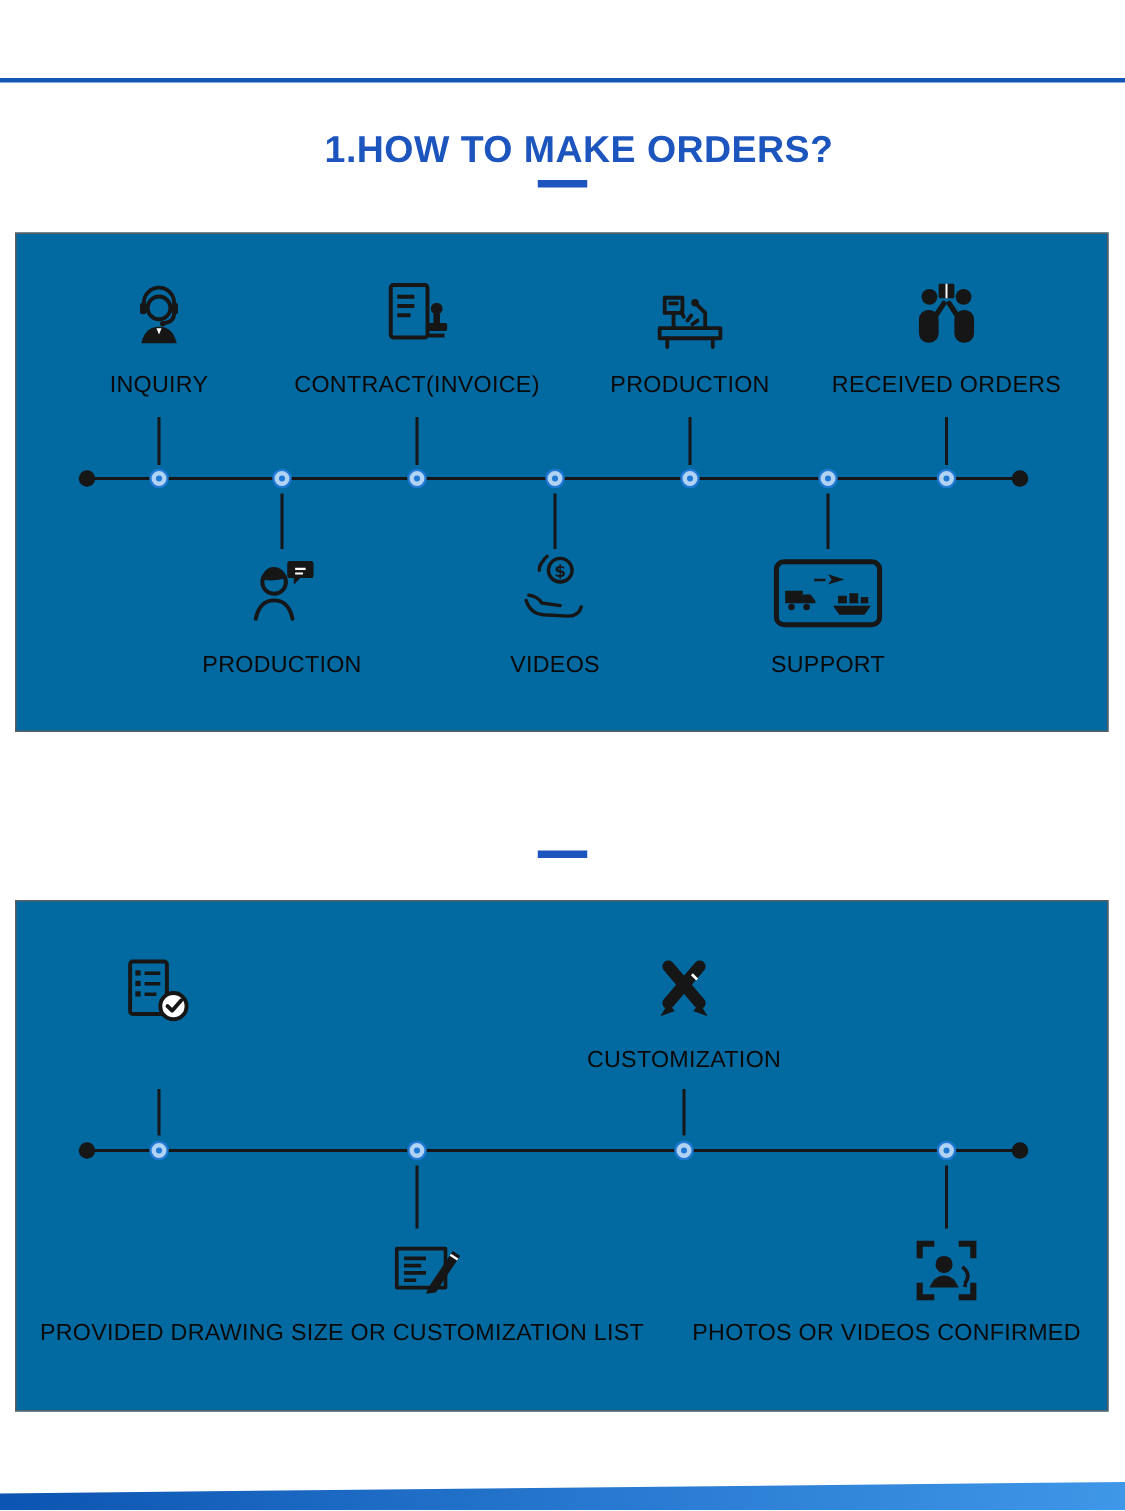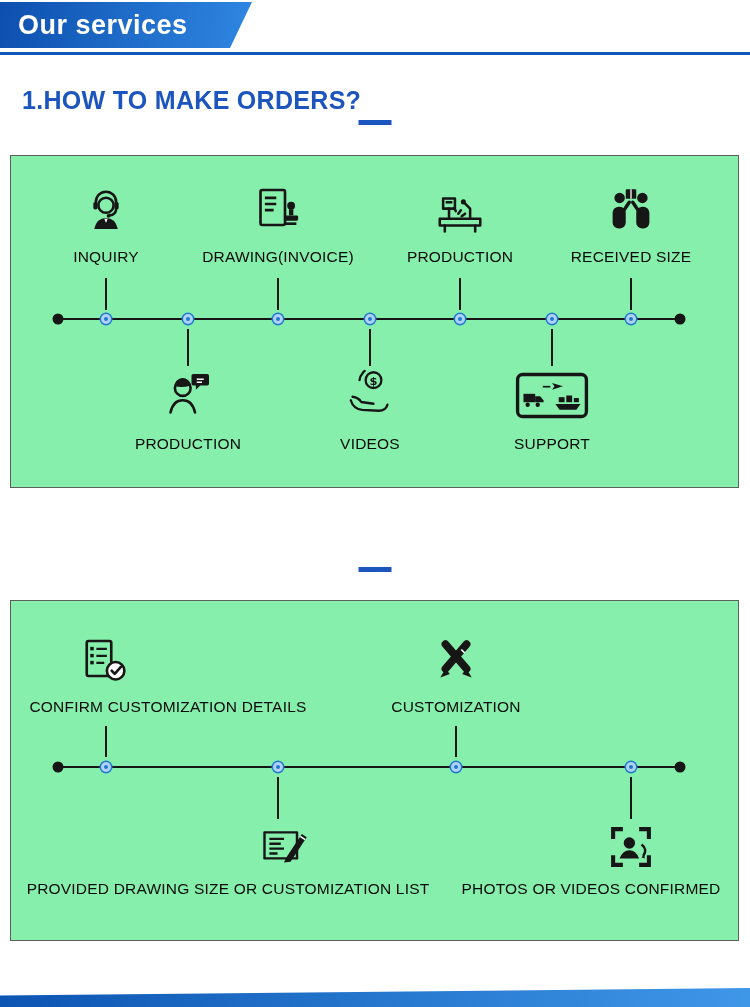--- a/index.html
+++ b/index.html
@@ -5,46 +5,43 @@
   *{margin:0;padding:0;box-sizing:border-box;}
   html,body{background:#fff;}
   .page{position:relative;width:750px;height:1007px;margin:0 auto;background:#fff;
         font-family:"Liberation Sans",sans-serif;overflow:hidden;}
   .banner{position:absolute;left:0;top:2px;width:252px;height:46px;
           background:linear-gradient(100deg,#0d4fae 0%,#2f87e2 100%);
           clip-path:polygon(0 0,100% 0,calc(100% - 22px) 100%,0 100%);
           display:flex;align-items:center;padding-left:18px;}
   .banner-title{color:#fff;font-size:27px;font-weight:700;letter-spacing:.5px;}
   .top-rule{position:absolute;left:0;top:52px;width:100%;height:3px;background:#1257b6;}
-  .section-title{position:absolute;left:0;width:100%;text-align:left;color:#1c55bd;
+  .section-title{position:absolute;left:0;width:100%;text-align:center;color:#1c55bd;
                  font-size:25px;font-weight:700;letter-spacing:.3px;padding-left:22px;}
   .title-underline{position:absolute;left:50%;transform:translateX(-50%);
                    width:33px;height:5px;background:#1c55bd;}
-  .panel{position:absolute;left:10px;width:729px;border:1px solid #5e5e5e;background:#86efac;}
+  .panel{position:absolute;left:10px;width:729px;border:1px solid #5e5e5e;background:#0369a1;}
   .hline{position:absolute;height:2px;background:#161616;}
   .enddot{position:absolute;width:11px;height:11px;border-radius:50%;background:#161616;
           transform:translate(-50%,-50%);}
   .node{position:absolute;width:10px;height:10px;border-radius:50%;background:#1f78d4;
         border:3px solid #b0d2f3;box-shadow:0 0 0 1.5px #1f78d4;transform:translate(-50%,-50%);}
   .vline{position:absolute;width:2px;background:#161616;transform:translateX(-50%);}
   .icon{position:absolute;transform:translateX(-50%);line-height:0;}
   .lbl{position:absolute;transform:translateX(-50%);font-size:15.5px;color:#0a0a0a;
        white-space:nowrap;letter-spacing:.2px;}
   .footer-bar{position:absolute;left:0;bottom:0;width:100%;height:19px;
               background:linear-gradient(90deg,#0c55b2,#3f97e8);
               clip-path:polygon(0 40%,100% 0,100% 100%,0 100%);}
 </style>
 </head>
 <body>
 
 <div class="page">
 
-  <div class="banner">
-    <span class="banner-title">Our services</span>
-  </div>
   <div class="top-rule"></div>
 
   <h2 class="section-title" style="top:86px">1.HOW TO MAKE ORDERS?</h2>
   <div class="title-underline" style="top:120px"></div>
 
   <section class="panel" style="top:155px;height:333px">
 
     <div class="hline" style="left:47px;top:162px;width:622px"></div>
     <div class="enddot" style="left:47px;top:163px"></div>
     <div class="enddot" style="left:669px;top:163px"></div>
@@ -112,23 +109,23 @@
           <rect x="11" y="27" width="15" height="25" rx="7"></rect>
           <rect x="38" y="27" width="15" height="25" rx="7"></rect>
           <rect x="26" y="7" width="12" height="11" rx="1"></rect>
         </g>
         <path d="M24 31 l6 -9 M40 31 l-6 -9" stroke="#161616" stroke-width="4" stroke-linecap="round"></path>
         <path d="M32 7 v11" stroke="#fff" stroke-width="1.5"></path>
       </svg>
     </div>
 
     <div class="lbl" style="left:95px;top:92px">INQUIRY</div>
-    <div class="lbl" style="left:267px;top:92px">DRAWING(INVOICE)</div>
+    <div class="lbl" style="left:267px;top:92px">CONTRACT(INVOICE)</div>
     <div class="lbl" style="left:449px;top:92px">PRODUCTION</div>
-    <div class="lbl" style="left:620px;top:92px">RECEIVED SIZE</div>
+    <div class="lbl" style="left:620px;top:92px">RECEIVED ORDERS</div>
 
     <div class="icon" style="left:177px;top:211px">
       <svg viewBox="0 0 64 64" width="56" height="56">
         <g fill="none" stroke="#161616" stroke-width="3" stroke-linecap="round" stroke-linejoin="round">
           <circle cx="26" cy="24" r="9"></circle>
           <path d="M12 52 q3 -14 14 -14 q11 0 14 14"></path>
         </g>
         <path d="M17 22 a9 9 0 0 1 18 -1 q-9 3 -18 1 z" fill="#161616"></path>
         <path d="M38 8 h16 a2 2 0 0 1 2 2 v9 a2 2 0 0 1 -2 2 h-8 l-5 5 v-5 h-3 a2 2 0 0 1 -2 -2 v-9 a2 2 0 0 1 2 -2 z" fill="#161616"></path>
         <path d="M42 14 h8 M42 17.5 h6" stroke="#fff" stroke-width="1.6"></path>
@@ -203,21 +200,20 @@
           <path d="M20 14 L44 42"></path>
         </g>
         <g fill="#161616">
           <path d="M20 42 l-6 10 11 -4 z"></path>
           <path d="M44 42 l6 10 -11 -4 z"></path>
         </g>
         <path d="M38 20 l4 4" stroke="#fff" stroke-width="2"></path>
       </svg>
     </div>
 
-    <div class="lbl" style="left:157px;top:97px">CONFIRM CUSTOMIZATION DETAILS</div>
     <div class="lbl" style="left:445px;top:97px">CUSTOMIZATION</div>
 
     <div class="icon" style="left:273px;top:220px">
       <svg viewBox="0 0 64 64" width="58" height="52">
         <g fill="none" stroke="#161616" stroke-width="3" stroke-linejoin="round">
           <rect x="8" y="14" width="40" height="32"></rect>
           <path d="M14 22 h18 M14 28 h14 M14 34 h18 M14 40 h10"></path>
         </g>
         <path d="M34 46 L54 16 l6 4 -20 30 -8 1 z" fill="#161616"></path>
         <path d="M52 19 l6 4" stroke="#fff" stroke-width="2"></path>

